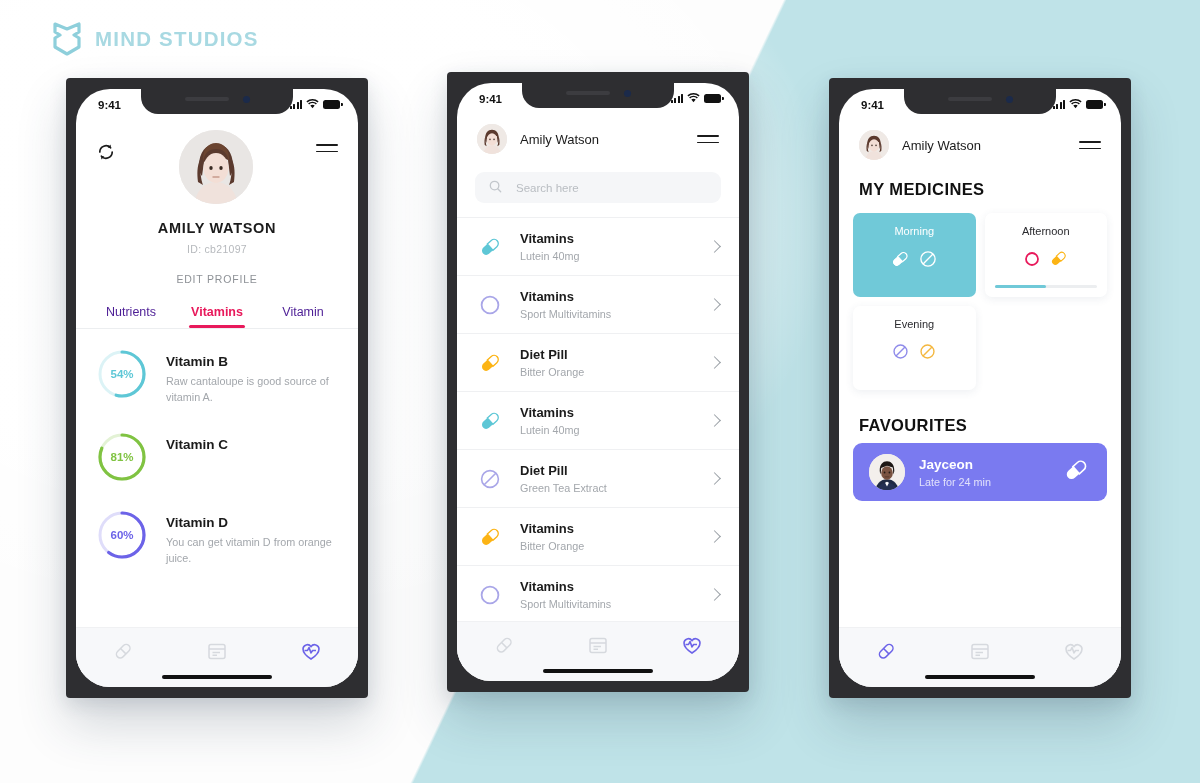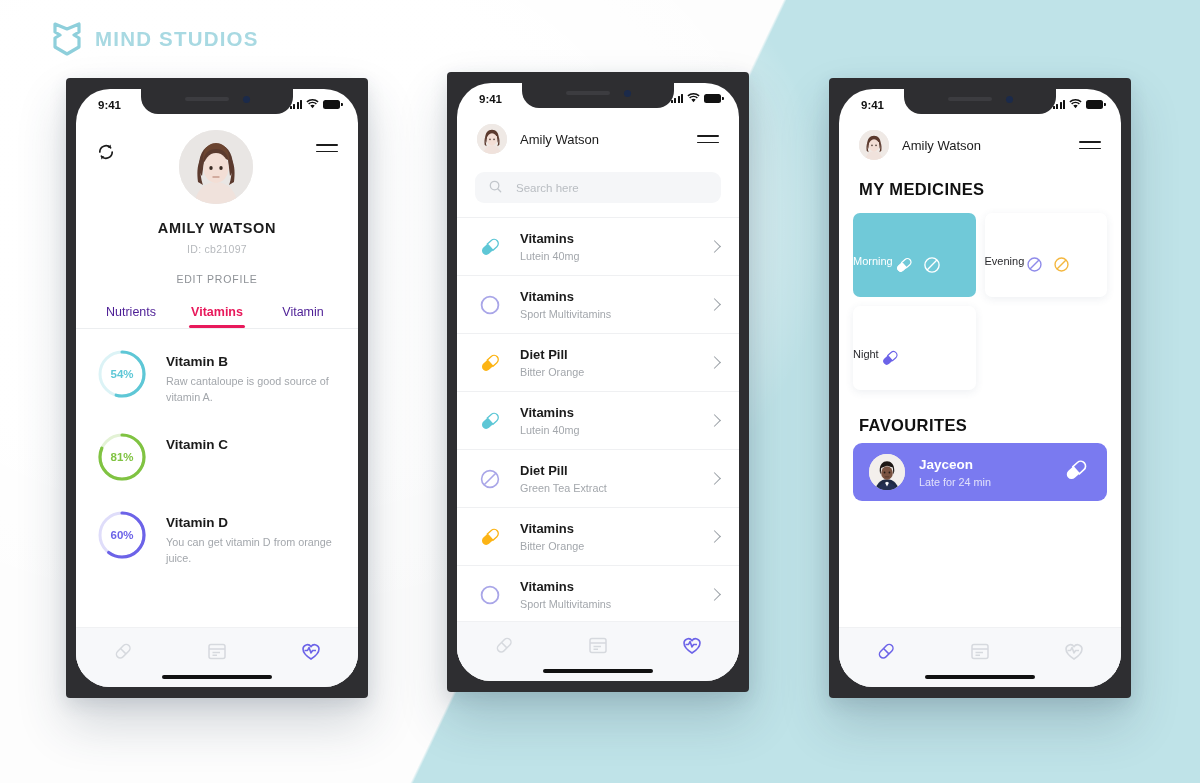--- a/index.html
+++ b/index.html
@@ -140,21 +140,21 @@
   .med-txt { flex:1; }
   .med-title { font-size:13px; font-weight:700; color:#1b1b1b; }
   .med-sub { font-size:10.8px; color:#a3a7ac; margin-top:4px; }
 
   
   .sec-title { font-size:16.5px; font-weight:800; letter-spacing:.4px; color:#111; padding: 20px 20px 0 20px; }
   .cards { display:grid; grid-template-columns: 1fr 1fr; gap: 9px; padding: 14px 14px 0 14px; }
   .tcard {
     background:#fff; border-radius:7px; height:84px; padding-top:12px;
     box-shadow: 0 2px 9px rgba(60,80,110,0.09);
-    display:flex; align-items:center; position:relative; overflow:hidden;
+    display:flex; flex-direction:column; align-items:center; position:relative; overflow:hidden;
   }
   .tcard.active { background:#70c9d8; box-shadow:none; }
   .tcard .t-label { font-size:11px; color:#2a2a2e; }
   .tcard.active .t-label { color:#ffffff; }
   .tcard .t-icons { display:flex; gap:6px; margin-top:11px; align-items:center; }
   .tcard .t-prog { position:absolute; left:10px; right:10px; bottom:9px; height:3.4px; border-radius:3px; background:#eceef0; }
   .tcard .t-prog i { display:block; height:100%; border-radius:3px; background:#70c9d8; }
 
   .fav-list { margin-top: 8px; }
   .fav-row { display:flex; align-items:center; gap:14px; padding: 11px 16px; border-radius:9px; margin: 0 14px; }
@@ -577,52 +577,60 @@
           </span>
           <span>
             <svg width="22" height="22" viewBox="0 0 26 26">
                 <circle cx="13" cy="13" r="8.4" fill="none" stroke="#ffffff" stroke-width="1.6"></circle>
                 <line x1="7.2" y1="18.8" x2="18.8" y2="7.2" stroke="#ffffff" stroke-width="1.6"></line>
               </svg>
           </span>
         </span>
       </div>
 
+      <div class="tcard">
+        <span class="t-label">Afternoon</span>
+        <span class="t-icons">
+          <span>
+            <svg width="20" height="20" viewBox="0 0 26 26">
+                <circle cx="13" cy="13" r="7.8" fill="none" stroke="#e8195b" stroke-width="2.3"></circle>
+              </svg>
+          </span>
+          <span>
+            <svg width="21" height="21" viewBox="0 0 26 26">
+                <g transform="rotate(-42 13 13)">
+                  <rect x="3.5" y="9" width="19" height="8.4" rx="4.2" fill="#fcb415"></rect>
+                  <path d="M13 9h5.3a4.2 4.2 0 0 1 0 8.4H13Z" fill="#ffffff" stroke="#fcb415" stroke-width="1.3"></path>
+                </g>
+              </svg>
+          </span>
+        </span>
+        <span class="t-prog">
+            <i id="afternoon-prog" style="width: 50%;"></i>
+          </span>
+      </div>
 
       <div class="tcard">
         <span class="t-label">Evening</span>
         <span class="t-icons">
           <span>
             <svg width="21" height="21" viewBox="0 0 26 26">
                 <circle cx="13" cy="13" r="8" fill="none" stroke="#8f8bea" stroke-width="1.7"></circle>
                 <line x1="7.4" y1="18.6" x2="18.6" y2="7.4" stroke="#8f8bea" stroke-width="1.7"></line>
               </svg>
           </span>
           <span>
             <svg width="21" height="21" viewBox="0 0 26 26">
                 <circle cx="13" cy="13" r="8" fill="none" stroke="#f4b73f" stroke-width="1.7"></circle>
                 <line x1="7.4" y1="18.6" x2="18.6" y2="7.4" stroke="#f4b73f" stroke-width="1.7"></line>
               </svg>
           </span>
         </span>
       </div>
 
-      <div class="tcard">
-        <span class="t-label">Night</span>
-        <span class="t-icons">
-          <span>
-            <svg width="22" height="22" viewBox="0 0 26 26">
-                <g transform="rotate(-42 13 13)">
-                  <rect x="3.5" y="9" width="19" height="8.4" rx="4.2" fill="#6c63e8"></rect>
-                  <path d="M13 9h5.3a4.2 4.2 0 0 1 0 8.4H13Z" fill="#ffffff" stroke="#6c63e8" stroke-width="1.3"></path>
-                </g>
-              </svg>
-          </span>
-        </span>
-      </div>
     </div>
 
     <div class="sec-title" style="padding-top:26px;">FAVOURITES</div>
 
     <div class="fav-list">
       <div class="fav-row hi">
         <span class="avatar-sm" style="width:36px;height:36px;flex:0 0 36px;">
           <svg width="36" height="36" viewBox="0 0 74 74">
               <rect width="74" height="74" fill="#f3efec"></rect>
               <ellipse cx="37" cy="76" rx="24" ry="24" fill="#1f2a44"></ellipse>

